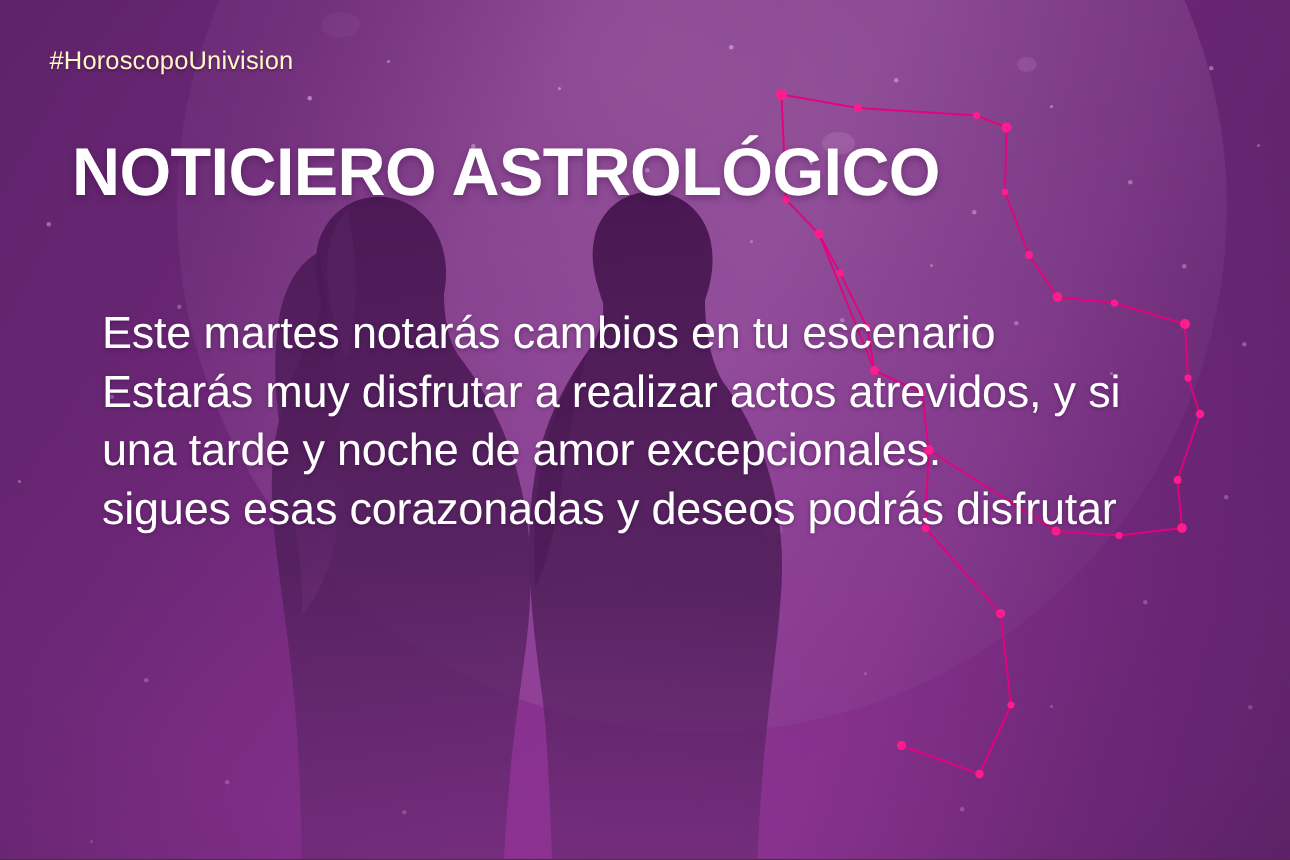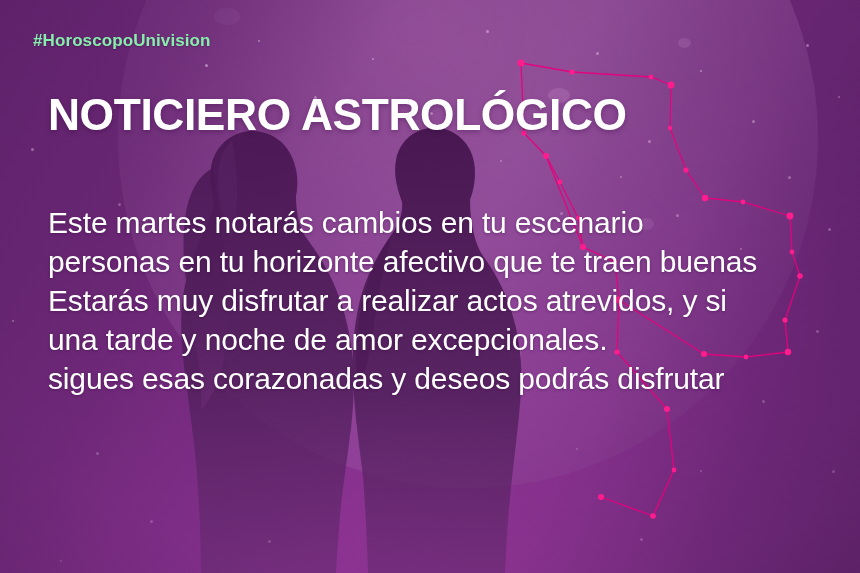--- a/index.html
+++ b/index.html
@@ -99,22 +99,22 @@
   
   .content {
     position: absolute;
     inset: 0;
   }
   .hashtag {
     position: absolute;
     left: 33px;
     top: 31px;
     font-size: 17px;
-    font-weight: 700;
-    color: #86efac;
+    font-weight: 400;
+    color: #fef9c3;
     letter-spacing: 0.1px;
     text-shadow: 0 1px 2px rgba(50,10,60,0.45);
     white-space: nowrap;
     text-align: center;
   }
   .headline {
     position: absolute;
     left: 48px;
     top: 91px;
     font-size: 45px;
@@ -132,21 +132,21 @@
     left: 48px;
     top: 203px;
     width: 792px;
     font-size: 30px;
     line-height: 39px;
     font-weight: 400;
     color: #ffffff;
     letter-spacing: -0.15px;
     text-shadow: 0 1px 3px rgba(50,10,60,0.40);
   }
-  .body-copy .line { display: block; white-space: nowrap; }
+  .body-copy .line { display: block; white-space: nowrap; margin-left: 20px; }
 </style>
 </head>
 <body>
 
 <div id="card">
 
   <div class="bg-base"></div>
 
   <div class="moon">
     <div class="moon-craters">
@@ -317,20 +317,19 @@
     </g>
   </svg>
 
   <div class="vignette"></div>
 
   <div class="content">
     <div class="hashtag">#HoroscopoUnivision</div>
     <div class="headline">NOTICIERO ASTROLÓGICO</div>
     <div class="body-copy">
       <span class="line">Este martes notarás cambios en tu escenario</span>
-      <span class="line">personas en tu horizonte afectivo que te traen buenas</span>
       <span class="line">Estarás muy disfrutar a realizar actos atrevidos, y si</span>
       <span class="line">una tarde y noche de amor excepcionales.</span>
       <span class="line">sigues esas corazonadas y deseos podrás disfrutar</span>
     </div>
   </div>
 
 </div>
 
 </body></html>

